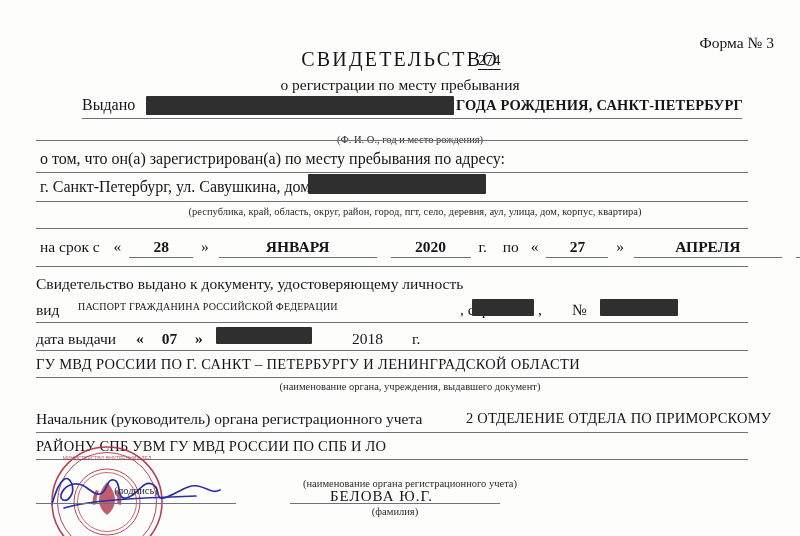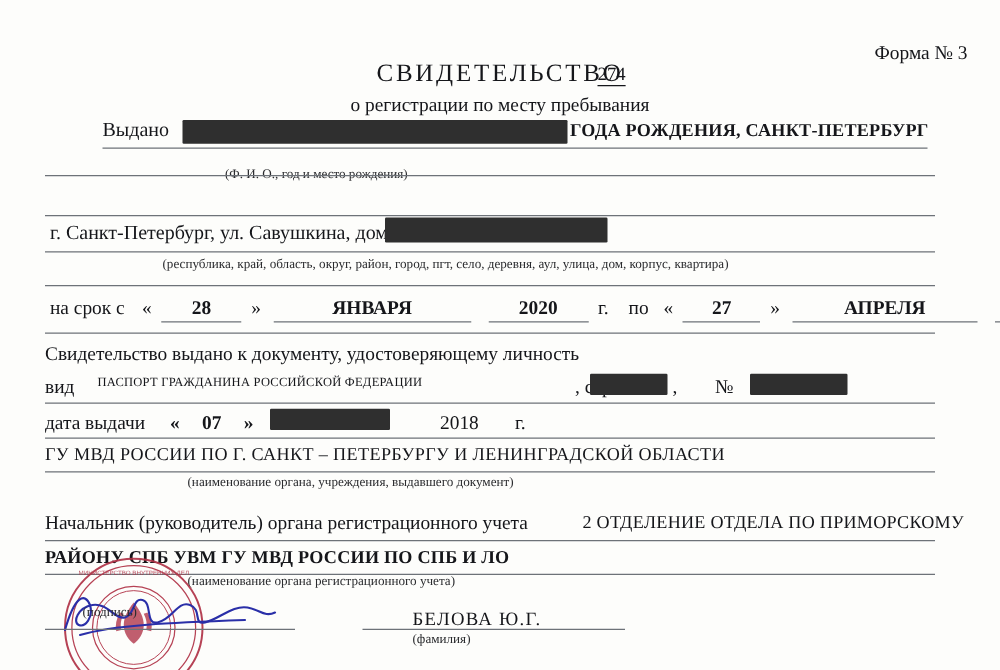--- a/index.html
+++ b/index.html
@@ -29,20 +29,21 @@
     border-radius: 1px;
   }
   .rule {
     position: absolute;
     height: 1px;
     background: #6d7278;
   }
   .caption {
     font-size: 10.5px;
     color: #2a2b2e;
+    text-align: center;
     font-family: "Liberation Serif", serif;
   }
 
   
   #form-no {
     right: 26px; top: 34px;
     font-size: 15.5px;
   }
   #doc-title {
     left: 0; right: 0; top: 48px;
@@ -109,23 +110,23 @@
   #date-g { left: 412px; top: 330px; font-size: 15.5px; }
   #rule-doc2 { left: 36px; top: 350px; width: 712px; }
   #organ-line { left: 36px; top: 356px; font-size: 14.5px; letter-spacing: .3px; }
   #rule-doc3 { left: 36px; top: 377px; width: 712px; }
   #caption-organ { left: 150px; top: 381px; width: 520px; }
 
   
   #chief-label { left: 36px; top: 410px; font-size: 15.5px; }
   #chief-value { left: 466px; top: 410px; font-size: 14.5px; letter-spacing: .2px; }
   #rule-chief1 { left: 36px; top: 432px; width: 712px; }
-  #chief-value2 { left: 36px; top: 438px; font-size: 14.5px; letter-spacing: .2px; font-weight: bold; }
+  #chief-value2 { left: 36px; top: 438px; font-size: 14.5px; letter-spacing: .2px; }
   #rule-chief2 { left: 36px; top: 459px; width: 712px; }
-  #caption-chief { left: 150px; top: 460px; width: 520px; font-family: Liberation Serif, serif; }
+  #caption-chief { left: 150px; top: 478px; width: 520px; font-family: Liberation Serif, serif; }
 
   
   #rule-sign { left: 36px; top: 503px; width: 200px; }
   #caption-sign { left: 66px; top: 485px; width: 140px; }
   #surname { left: 330px; top: 488px; font-size: 15px; letter-spacing: 1px; }
   #rule-surname { left: 290px; top: 503px; width: 210px; }
   #caption-surname { left: 330px; top: 506px; width: 130px; }
 
   
   #signature {
@@ -153,20 +154,21 @@
   <div class="abs" id="doc-number">274</div>
   <div class="abs" id="doc-subtitle">о регистрации по месту пребывания</div>
 
   <div class="abs" id="issued-label">Выдано</div>
   <div class="abs redact" id="issued-redact"></div>
   <div class="abs nowrap" id="issued-tail">ГОДА РОЖДЕНИЯ, САНКТ-ПЕТЕРБУРГ</div>
   <div class="rule" id="rule-issued"></div>
   <div class="abs caption" id="caption-fio">(Ф. И. О., год и место рождения)</div>
 
   <div class="rule" id="rule-reg"></div>
+  <div class="abs nowrap" id="reg-line">о том, что он(а) зарегистрирован(а) по месту пребывания по адресу:</div>
 
   <div class="rule" id="rule-addr1"></div>
   <div class="abs nowrap" id="addr-line">г. Санкт-Петербург, ул. Савушкина, дом</div>
   <div class="abs redact" id="addr-redact"></div>
   <div class="rule" id="rule-addr2"></div>
   <div class="abs caption" id="caption-addr">(республика, край, область, округ, район, город, пгт, село, деревня, аул, улица, дом, корпус, квартира)</div>
 
   <div class="rule" id="rule-term"></div>
   <div class="abs nowrap" id="term-row">
     <span>на срок с</span>

